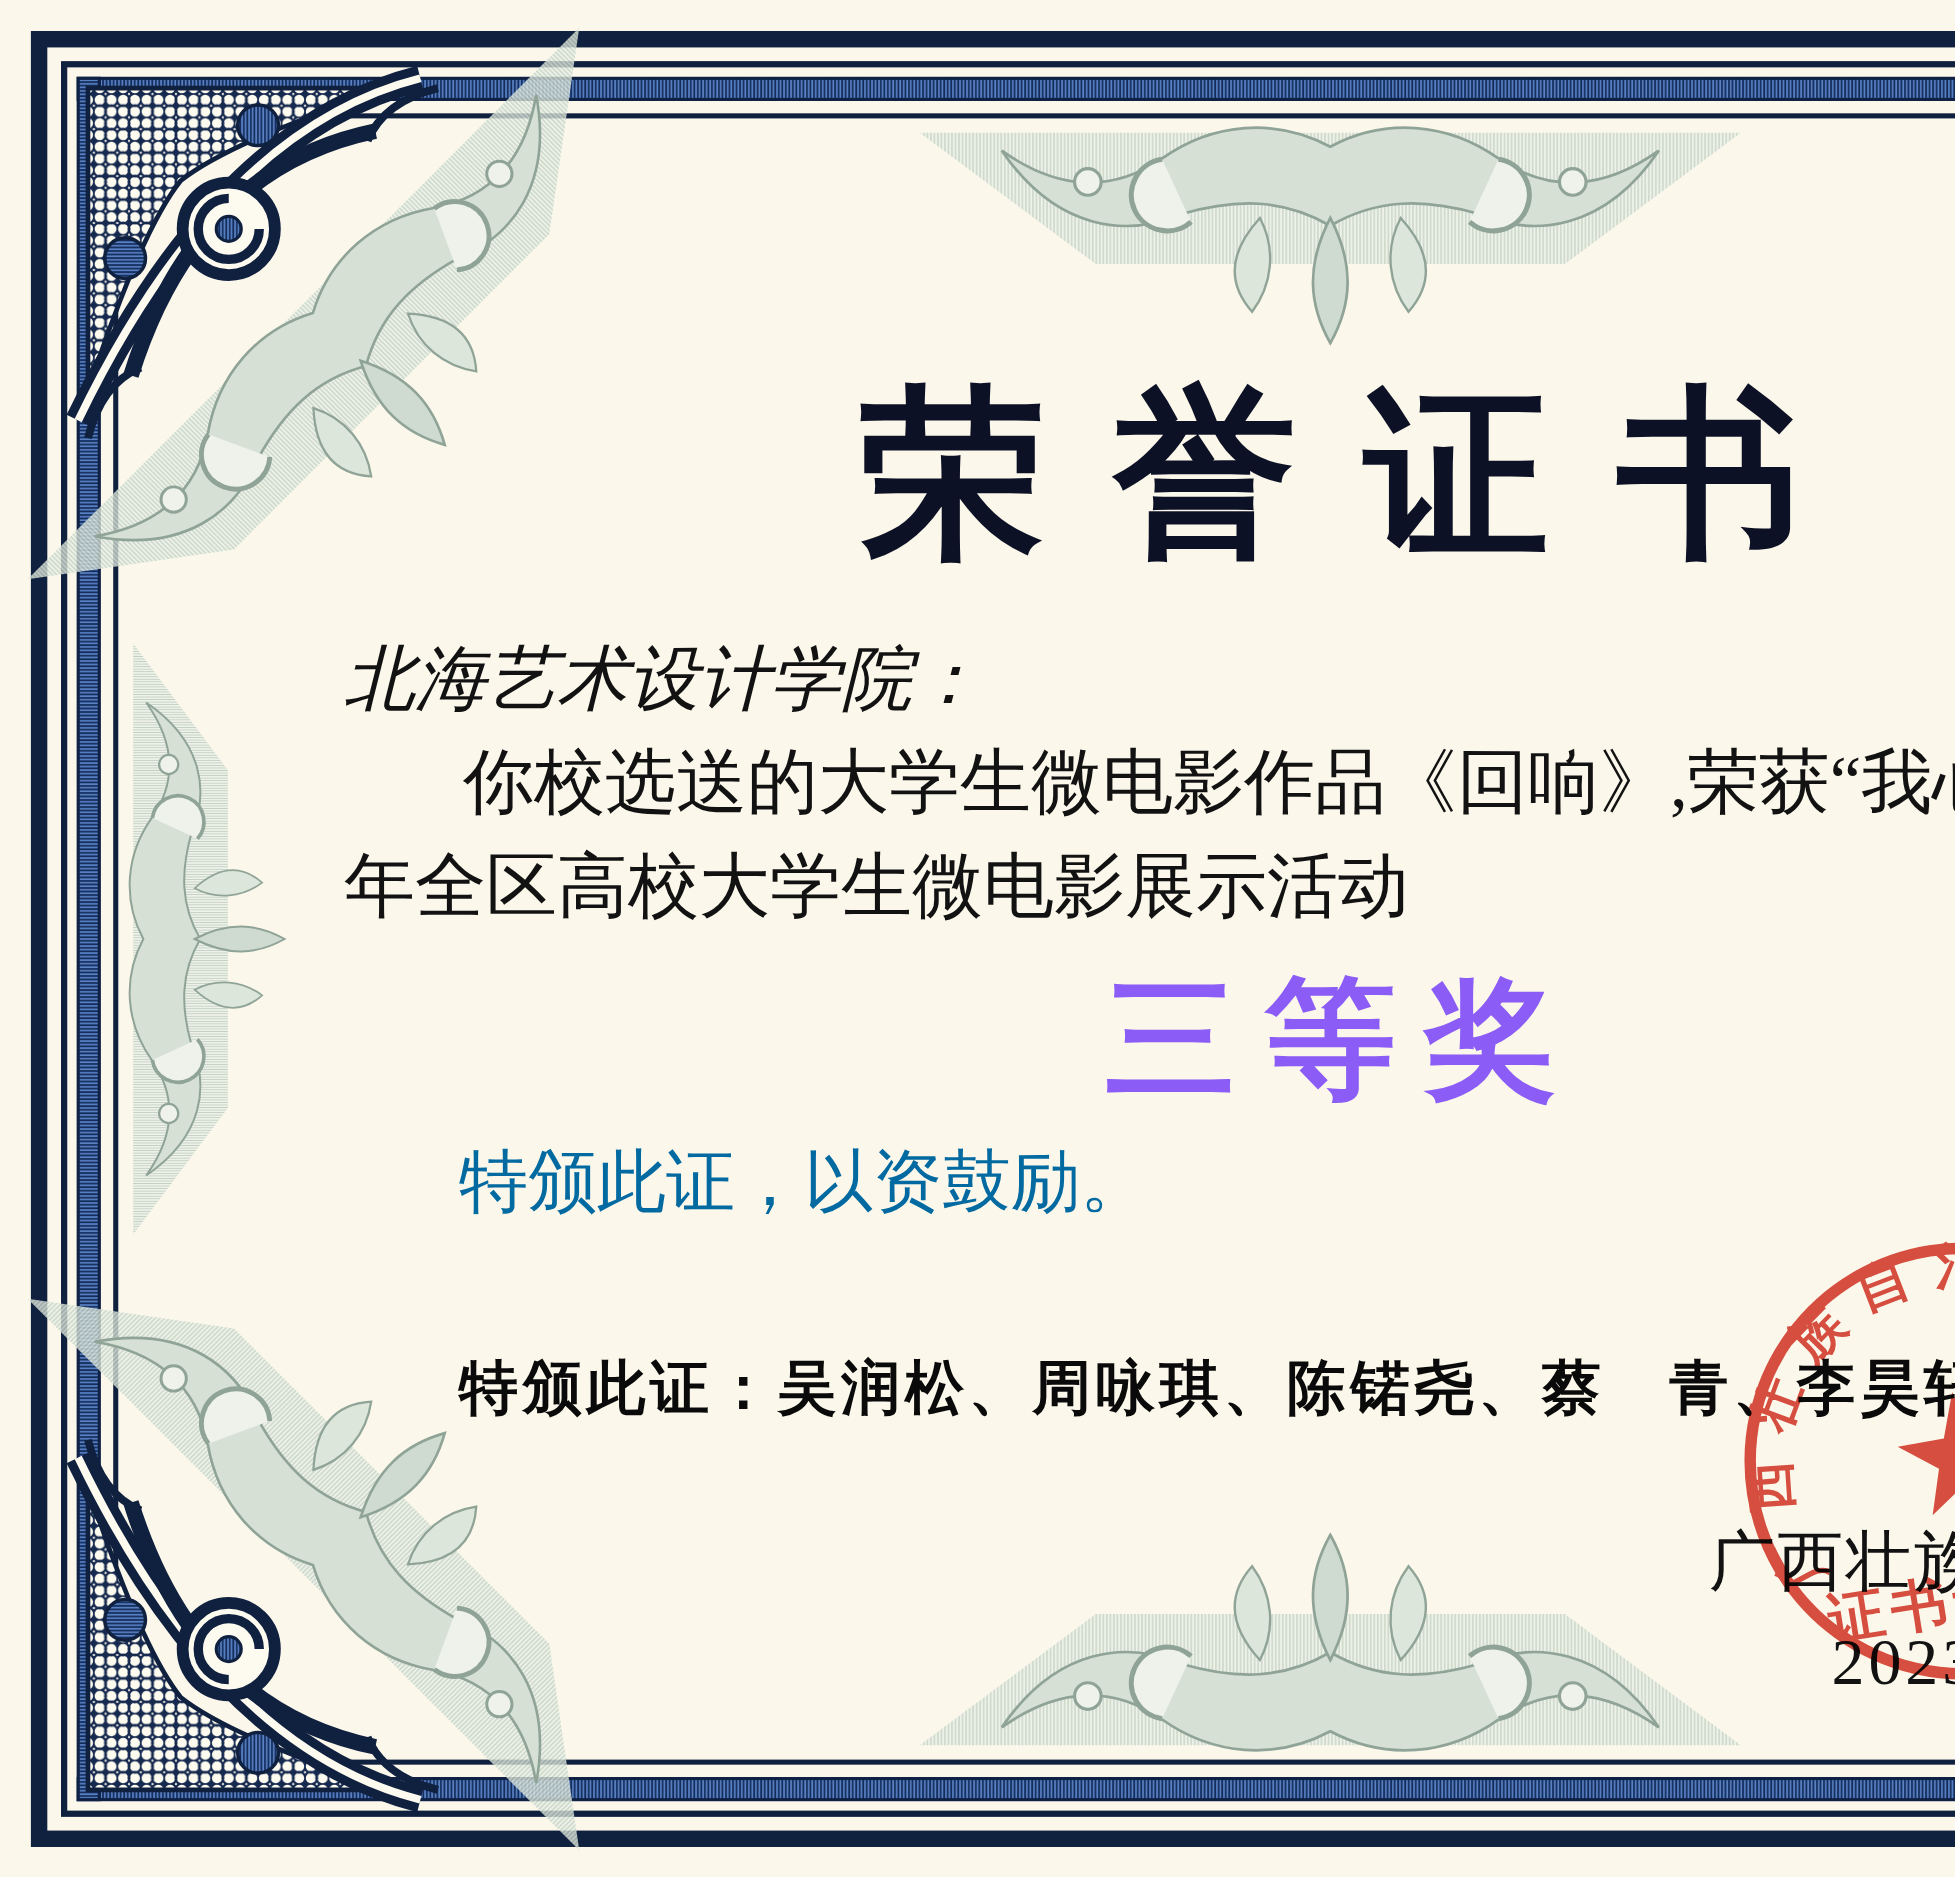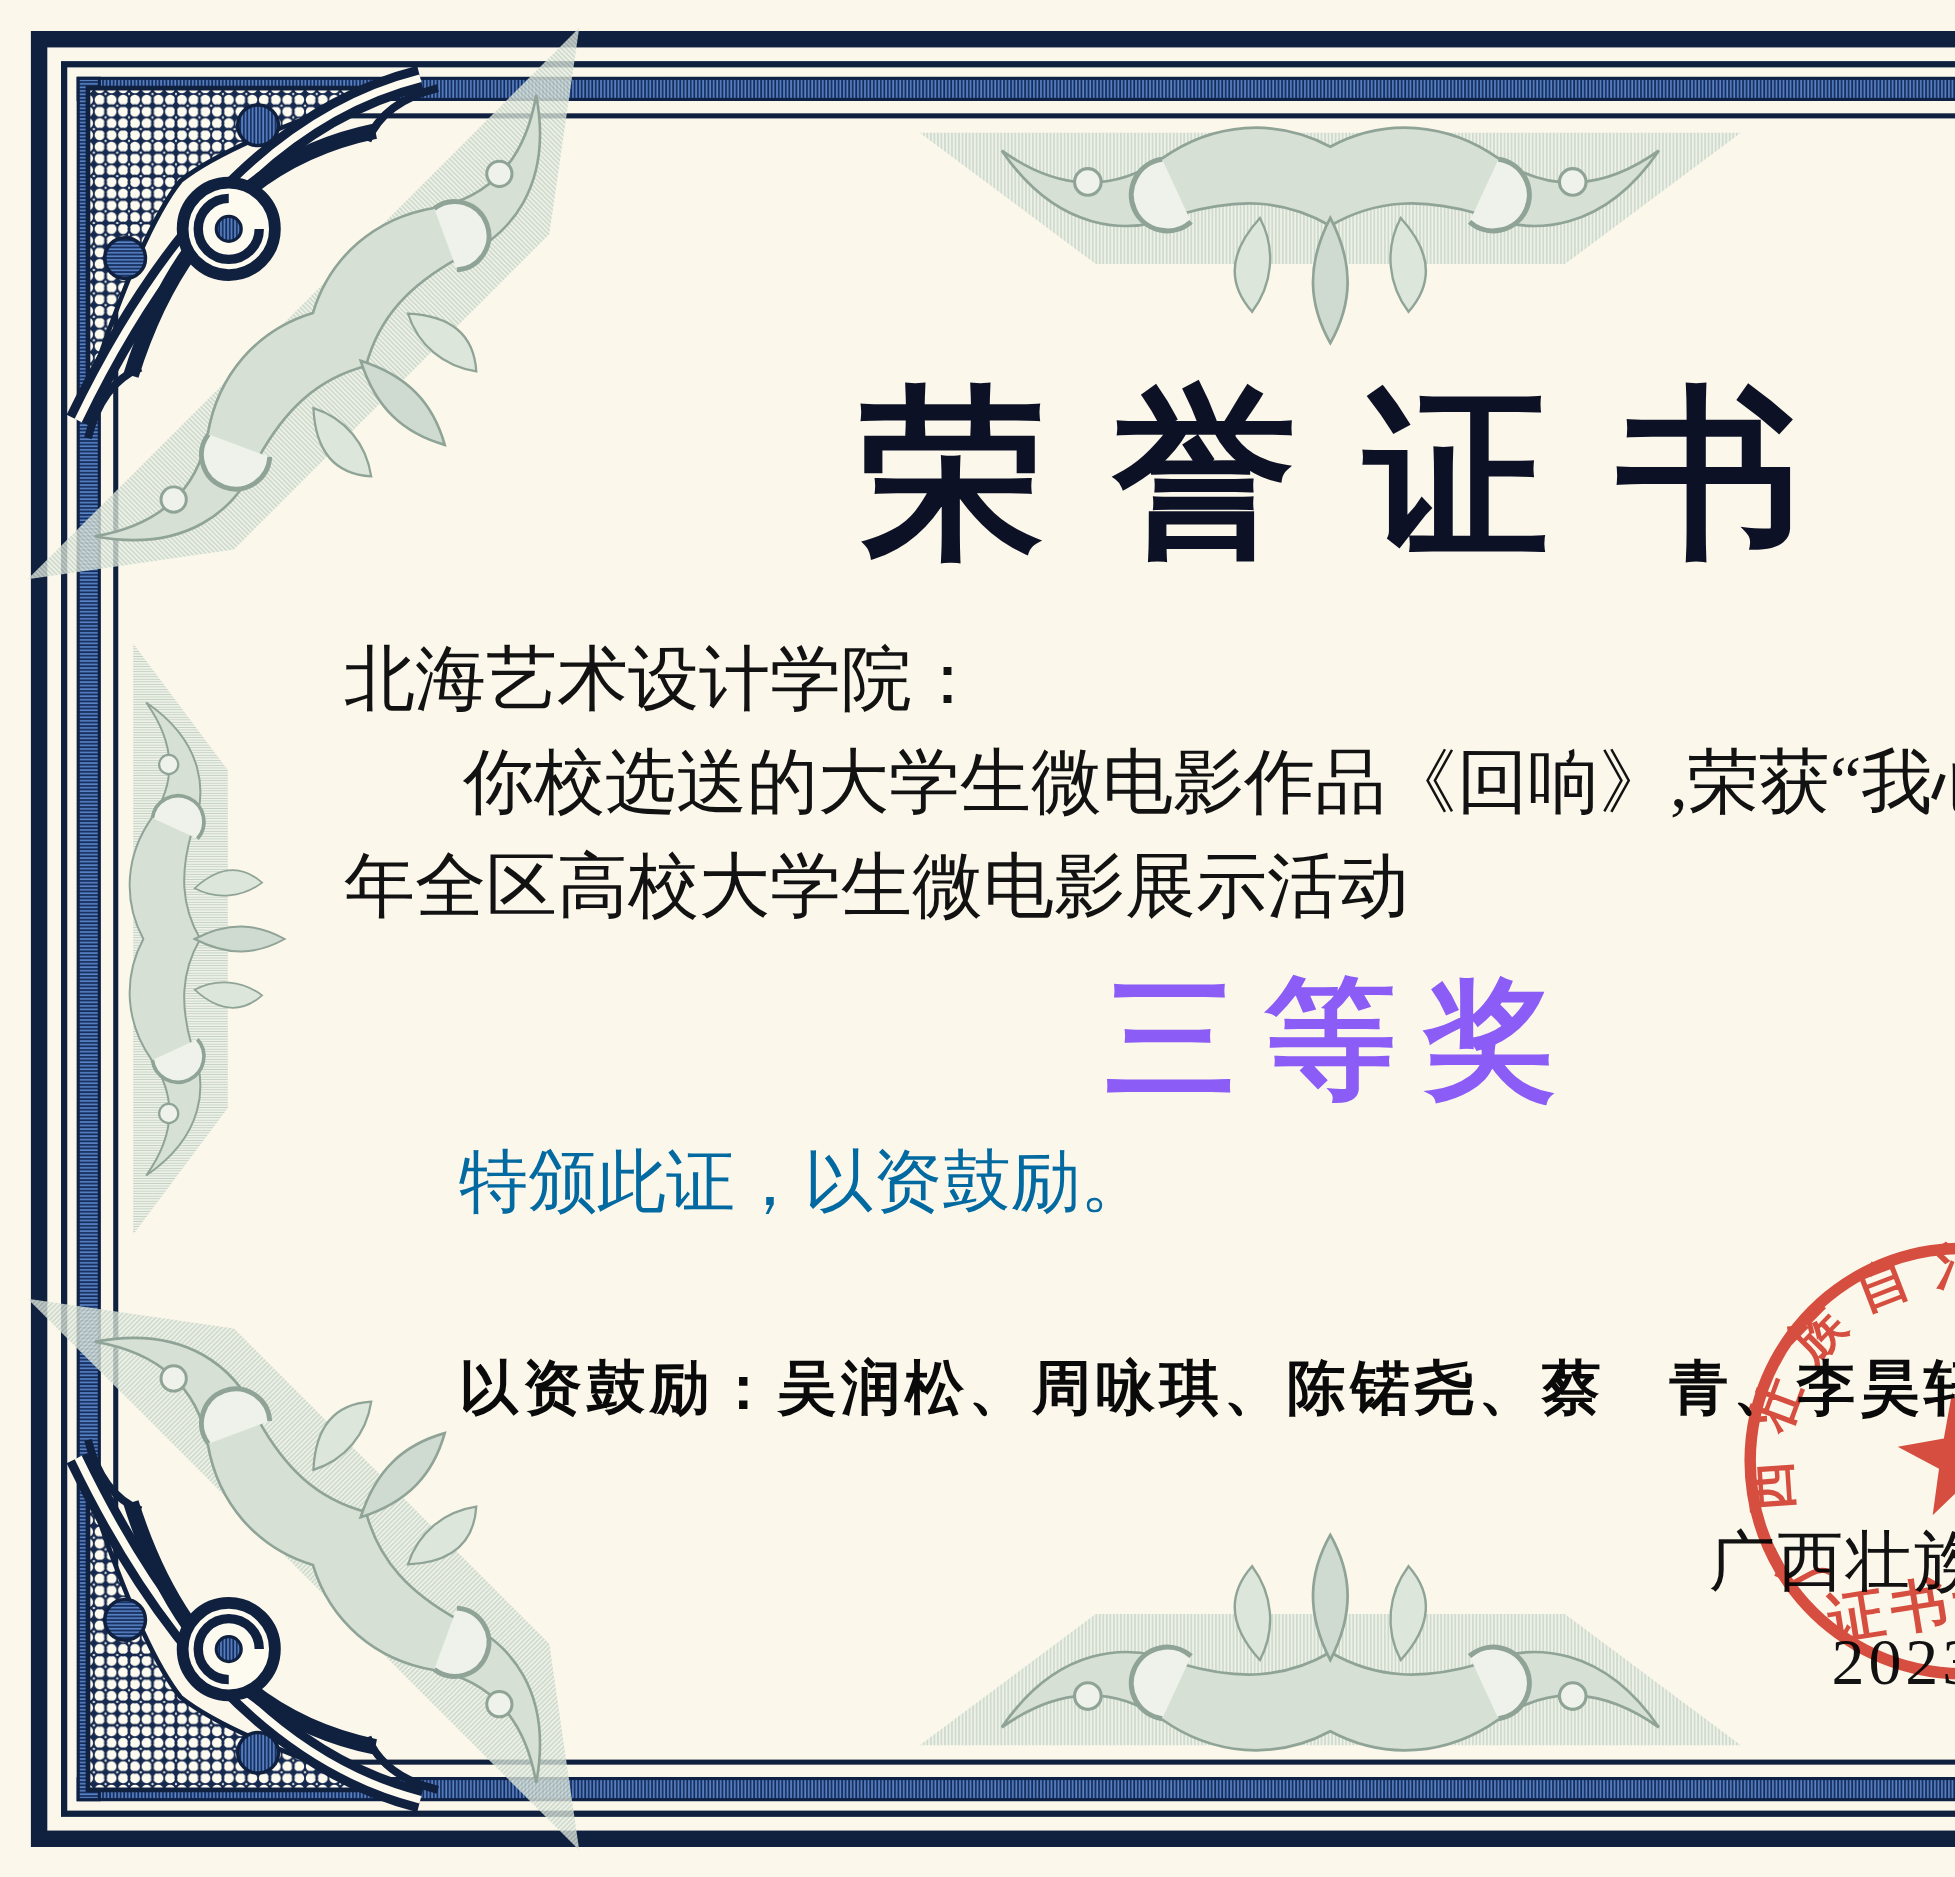--- a/index.html
+++ b/index.html
@@ -12,21 +12,21 @@
   .page{position:absolute;inset:0;}
   svg.border-art{position:absolute;left:0;top:0;}
   .abs{position:absolute;white-space:nowrap;}
   .title-row{top:352px;left:0;width:2661px;text-align:center;}
   .title{
     font-size:184px;font-weight:700;color:#0d1126;
     letter-spacing:68px;padding-left:68px;
     font-family:"Liberation Serif","DejaVu Serif",serif;
     margin-top:23px;
   }
-  .salutation{left:344px;top:632px;font-size:71px;color:#121212;}
+  .salutation{left:344px;top:632px;font-size:71px;color:#121212;font-style:italic;}
   .body-line1{left:463px;top:735px;font-size:71px;color:#121212;}
   .body-line2{left:344px;top:839px;font-size:71px;color:#121212;}
   .award-row{top:952px;left:0;width:2661px;text-align:center;}
   .award{
     font-size:131px;font-weight:900;color:#8b5cf6;
     letter-spacing:29px;padding-left:29px;
   }
   .closing{left:459px;top:1136px;font-size:69px;color:#0369a1;}
   .credit{font-size:59px;font-weight:900;color:#0a0a0a;letter-spacing:4.7px;}
   .advisor{left:459px;top:1249px;}
@@ -143,21 +143,21 @@
   <div class="abs body-line2">年全区高校大学生微电影展示活动</div>
 
   <div class="abs award-row">
     <span class="award">三等奖</span>
   </div>
 
   <div class="abs closing">特颁此证，以资鼓励。</div>
 
 
   <div class="abs credit team">
-    <span>以资鼓励：</span><span>吴润松、周咏琪、陈锘尧、蔡　青、李昊轩、龚振涛</span>
+    <span>特颁此证：</span><span>吴润松、周咏琪、陈锘尧、蔡　青、李昊轩、龚振涛</span>
   </div>
 
   <div class="abs sign-block issuer">广西壮族自治区教育厅</div>
   <div class="abs sign-block date">2023 年 11 月</div>
 
   <div class="abs seal-wrap">
     <svg width="532" height="532" viewBox="0 0 1300 1300">
       <g fill="#d5382a">
         <circle cx="650" cy="650" r="520" fill="none" stroke="#d5382a" stroke-width="28"></circle>
         <path id="sealArc" d="M 277.6 865 A 430 430 0 1 1 1022.4 865" fill="none"></path>

